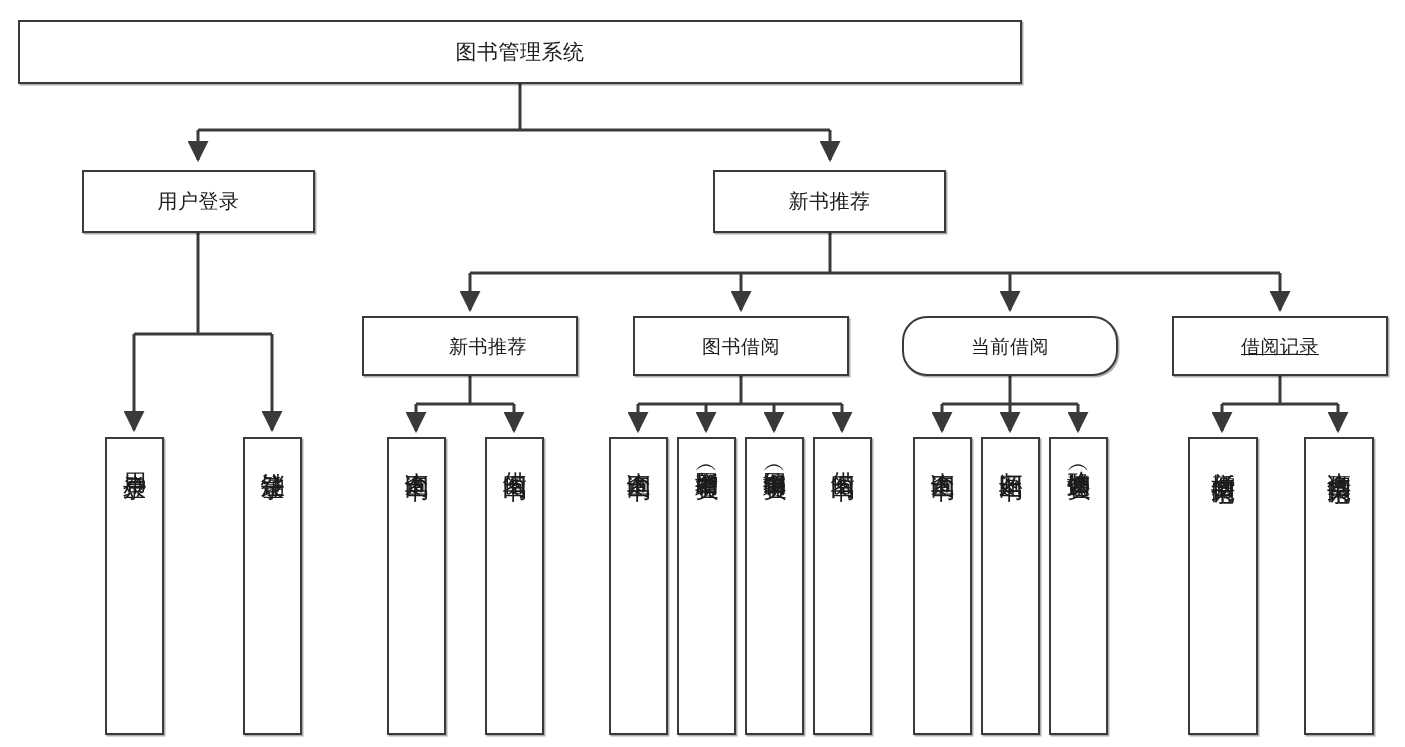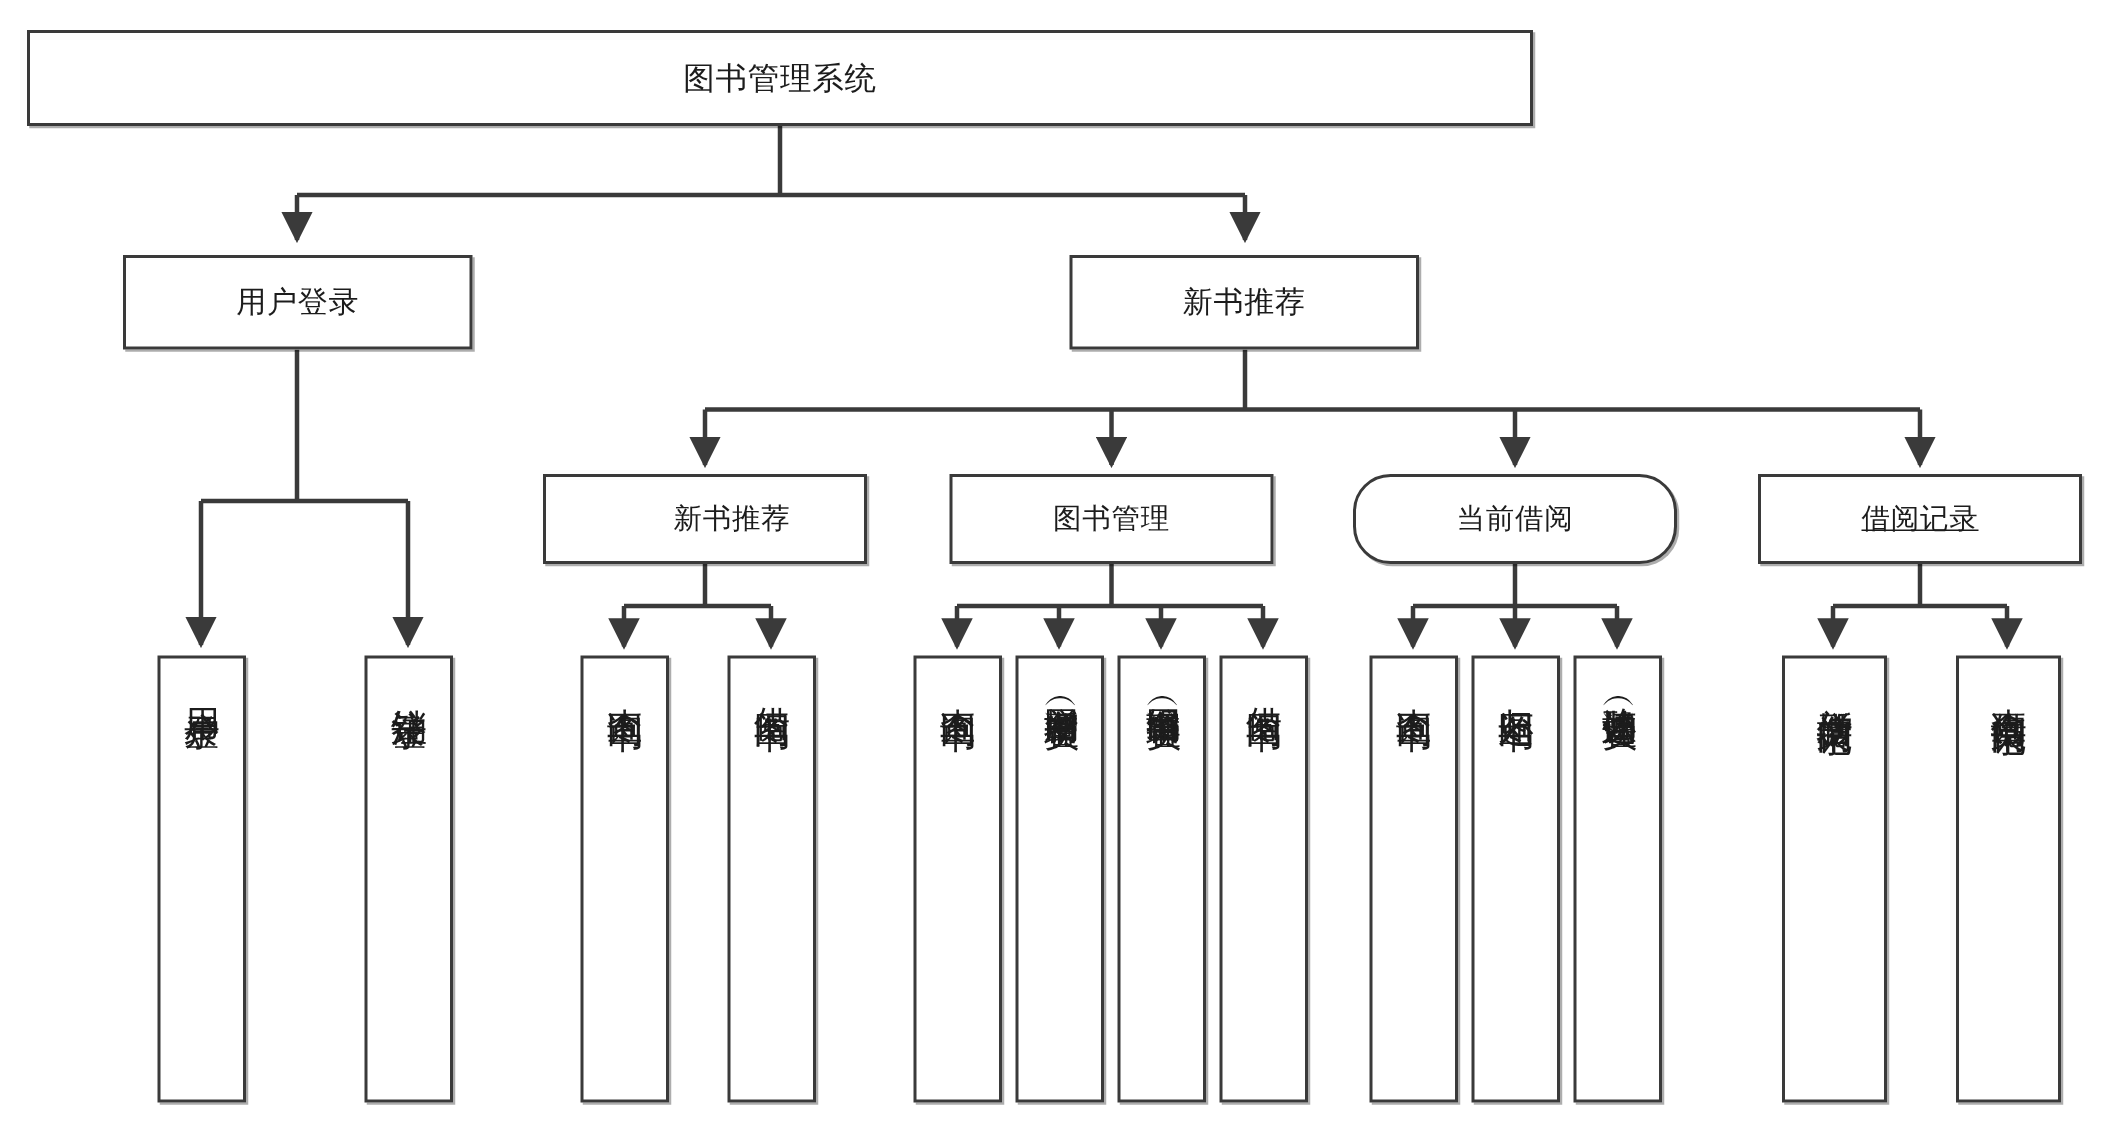--- a/index.html
+++ b/index.html
@@ -118,21 +118,21 @@
     <span class="label">用户登录</span>
   </div>
   <div class="node lvl2" style="left:713px;top:170px;width:233px;height:63px;">
     <span class="label">新书推荐</span>
   </div>
 
   <div class="node lvl3" style="left:362px;top:316px;width:216px;height:60px;padding-left:36px;">
     <span class="label">新书推荐</span>
   </div>
   <div class="node lvl3" style="left:633px;top:316px;width:216px;height:60px;">
-    <span class="label">图书管理</span>
+    <span class="label">图书借阅</span>
   </div>
   <div class="node lvl3" style="left:902px;top:316px;width:216px;height:60px;border-radius:25px;">
     <span class="label">当前借阅</span>
   </div>
   <div class="node lvl3" style="left:1172px;top:316px;width:216px;height:60px;text-decoration:underline;">
     <span class="label">借阅记录</span>
   </div>
 
   <div class="node leaf" style="left:105px;top:437px;width:59px;height:298px;">
     <span class="label">用户登录</span>

